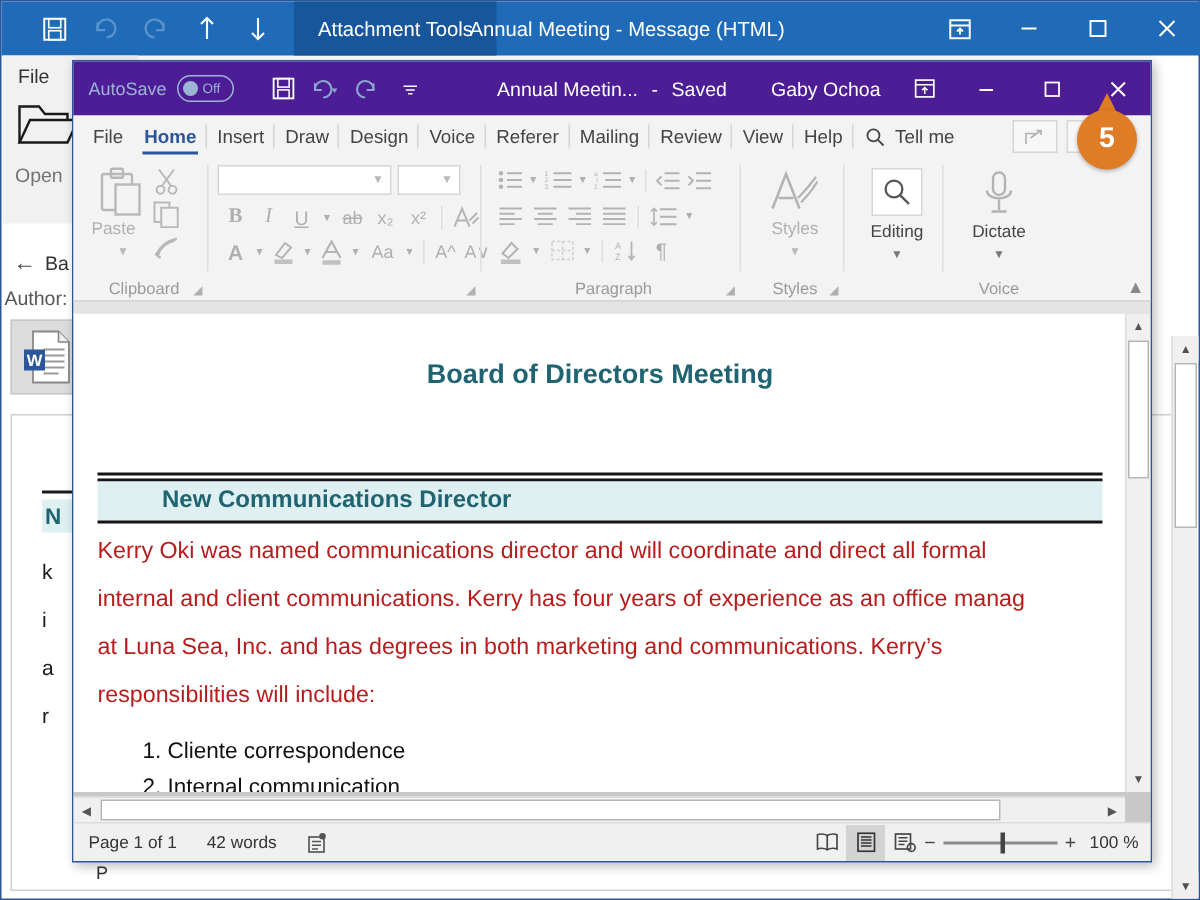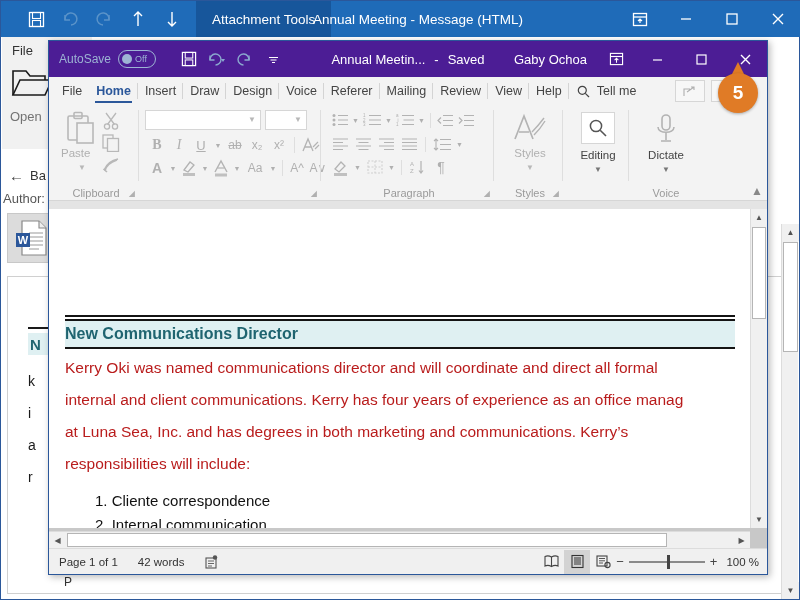--- a/index.html
+++ b/index.html
@@ -733,23 +733,24 @@
         <div class="glabel">Voice</div>
       </div>
 
       <div style="position:absolute; right:4px; bottom:2px; font-size:12px; color:#888;">▲</div>
     </div>
 
     <div class="wd-docarea">
       <div class="wd-ruler-gap"></div>
 
       <div class="wd-page">
+        <div class="doc-title">Board of Directors Meeting</div>
         <div class="doc-hrule" style="top:106px;"></div>
         <div class="doc-hrule" style="top:110px;"></div>
-        <div class="doc-head" style="top:112px;">New Communications Director</div>
+        <div class="doc-head" style="top:112px;padding-left:43px;">New Communications Director</div>
         <div class="doc-hrule" style="top:138px;"></div>
 
         <div class="doc-p" style="top:150px;">Kerry Oki was named communications director and will coordinate and direct all formal</div>
         <div class="doc-p" style="top:182px;">internal and client communications. Kerry has four years of experience as an office manag</div>
         <div class="doc-p" style="top:214px;">at Luna Sea, Inc. and has degrees in both marketing and communications. Kerry’s</div>
         <div class="doc-p" style="top:246px;">responsibilities will include:</div>
 
         <div class="doc-li" style="top:283px;">1.  Cliente correspondence</div>
         <div class="doc-li" style="top:307px;">2.  Internal communication</div>
 

